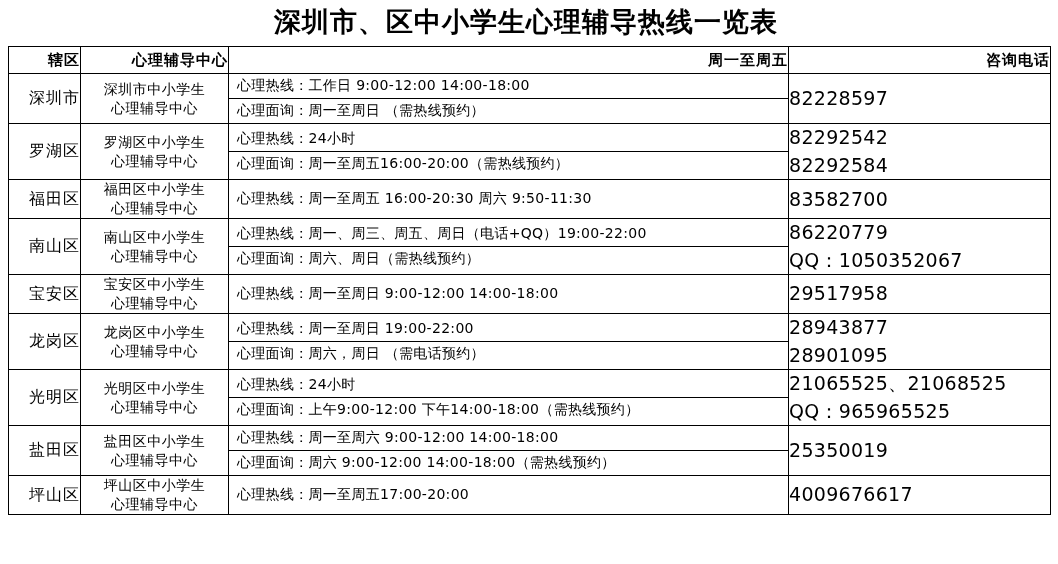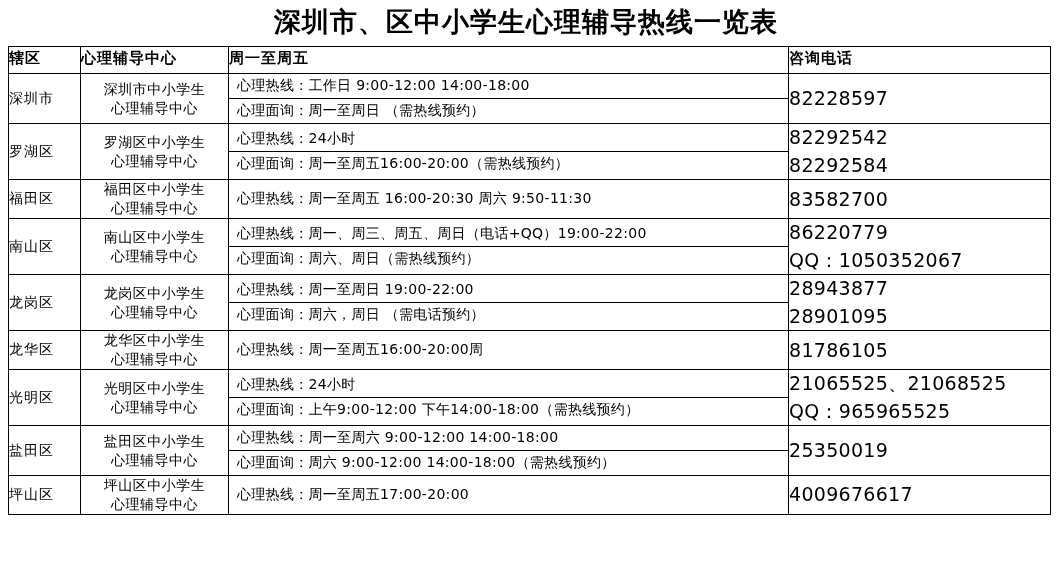--- a/index.html
+++ b/index.html
@@ -36,31 +36,31 @@
     width: 1042px;
     margin: 0 8px;
     border: 1px solid #000;
   }
   table.hotline td, table.hotline th {
     border: 1px solid #000;
     padding: 0;
     vertical-align: middle;
   }
   th.head {
-    font-family: Liberation Mono, monospace;
+    font-family: Liberation Sans, sans-serif;
     font-weight: bold;
     font-size: 15px;
-    text-align: left;
+    text-align: right;
     height: 26px;
     line-height: 26px;
     letter-spacing: 1px;
   }
   td.district {
-    text-align: left;
-    font-size: 14px;
+    text-align: right;
+    font-size: 16px;
     font-family: Liberation Mono, monospace;
     letter-spacing: 1px;
   }
   td.center {
     text-align: center;
     font-size: 14px;
     font-family: "DejaVu Sans", "Liberation Sans", sans-serif;
     line-height: 1.35;
     letter-spacing: 0.5px;
     margin-top: 12px;
@@ -207,20 +207,39 @@
                 </tr>
           </tbody>
             </table>
         </td>
         <td class="phone">
           <span class="twoline">86220779</span>
           <span class="twoline">QQ：1050352067</span>
         </td>
       </tr>
 
+      <tr>
+        <td class="district">宝安区</td>
+        <td class="center">
+          <span class="twoline">宝安区中小学生</span>
+          <span class="twoline">心理辅导中心</span>
+        </td>
+        <td>
+          <table class="times">
+            <tbody>
+                <tr>
+                  <td>心理热线：周一至周日 9:00-12:00  14:00-18:00</td>
+                </tr>
+          </tbody>
+            </table>
+        </td>
+        <td class="phone">
+          <span class="twoline">29517958</span>
+        </td>
+      </tr>
 
       <tr>
         <td class="district">龙岗区</td>
         <td class="center">
           <span class="twoline">龙岗区中小学生</span>
           <span class="twoline">心理辅导中心</span>
         </td>
         <td>
           <table class="times">
             <tbody>
@@ -232,39 +251,20 @@
                 </tr>
           </tbody>
             </table>
         </td>
         <td class="phone">
           <span class="twoline">28943877</span>
           <span class="twoline">28901095</span>
         </td>
       </tr>
 
-      <tr>
-        <td class="district">龙华区</td>
-        <td class="center">
-          <span class="twoline">龙华区中小学生</span>
-          <span class="twoline">心理辅导中心</span>
-        </td>
-        <td>
-          <table class="times">
-            <tbody>
-                <tr>
-                  <td>心理热线：周一至周五16:00-20:00周</td>
-                </tr>
-          </tbody>
-            </table>
-        </td>
-        <td class="phone">
-          <span class="twoline">81786105</span>
-        </td>
-      </tr>
 
       <tr>
         <td class="district">光明区</td>
         <td class="center">
           <span class="twoline">光明区中小学生</span>
           <span class="twoline">心理辅导中心</span>
         </td>
         <td>
           <table class="times">
             <tbody>

